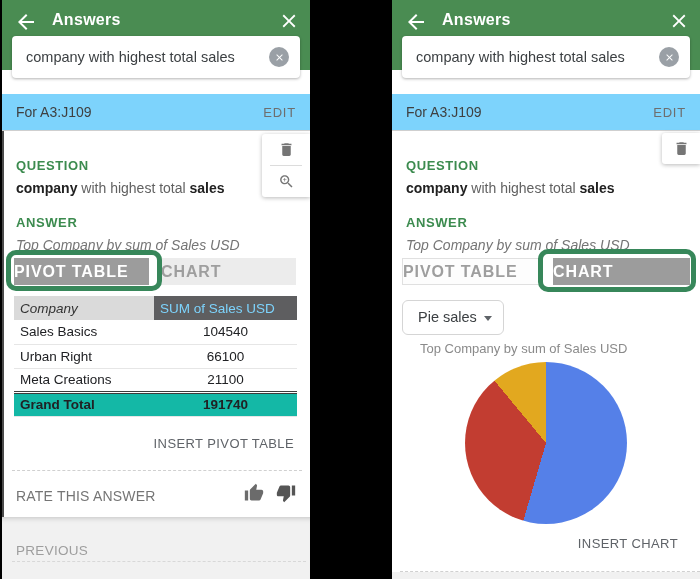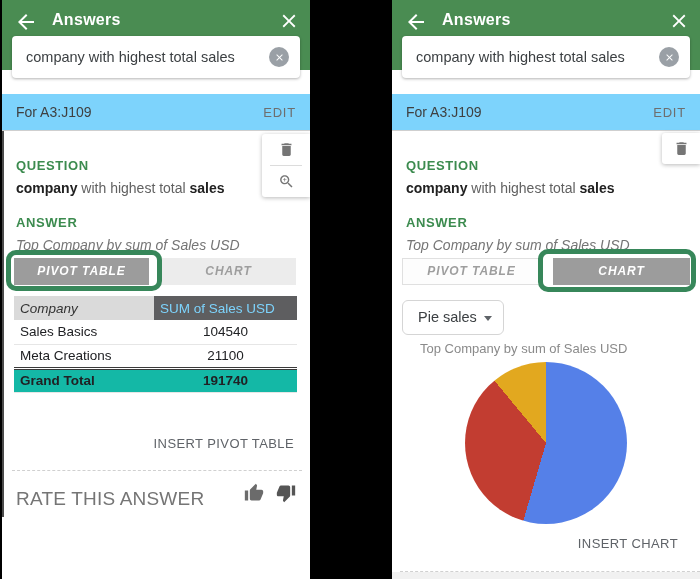--- a/index.html
+++ b/index.html
@@ -31,42 +31,42 @@
   .tool-btn { width:100%; height:31px; display:flex; align-items:center; justify-content:center; cursor:pointer; }
   .toolcard.small { top:133px; width:38px; border-radius:3px 0 0 3px; }
 
   .sec-label { position:absolute; left:14px; font-size:13px; font-weight:bold; color:#3c8b4f; letter-spacing:.6px; }
   .q-text { position:absolute; left:14px; top:180px; font-size:14px; color:#616161; }
   .q-text b { color:#212121; }
   .subtitle { position:absolute; left:14px; top:237px; font-size:14px; font-style:italic; color:#757575; }
 
   
   .tabs { position:absolute; top:258px; left:12px; right:14px; height:27px; display:flex; gap:12px; }
-  .tab { flex:1; height:27px; line-height:27px; text-align:center; font-size:12px; font-weight:bold; letter-spacing:.9px; cursor:pointer;font-style:italic; }
+  .tab { flex:1; height:27px; line-height:27px; font-size:16px; font-weight:bold; letter-spacing:.9px; cursor:pointer; }
   .tab.sel { background:#9c9c9c; color:#fff; }
   .tab.unsel-flat { background:#ececec; color:#9e9e9e; }
   .tab.unsel-line { background:#fdfdfd; color:#9e9e9e; border:1px solid #e0e0e0; line-height:25px; }
   .ring { position:absolute; border:5px solid #37875a; border-radius:10px; pointer-events:none; }
   .ring.l { left:4px; top:250px; width:156px; height:41px; }
   .ring.r { left:146px; top:249px; width:158px; height:43px; }
 
   
   table.pivot { position:absolute; top:296px; left:12px; width:283px; border-collapse:collapse; table-layout:fixed; font-size:13.5px; color:#202124; }
   table.pivot col.c1 { width:49.5%; }
   table.pivot th, table.pivot td { height:24px; padding:0 6px; font-weight:normal; text-align:left; overflow:hidden; white-space:nowrap; }
   th.comp-h { background:#dadada; font-style:italic; color:#333; }
   th.sum-h { background:#5e5e60; color:#7dd3fc; }
   table.pivot td.num { text-align:center; }
   table.pivot tbody tr { border-bottom:1px solid #e6e6e6; }
   tr.total { background:#14b8a6; border-top:3px double #3a3a3a; border-bottom:1px solid #b5b5b5; }
   tr.total td { font-weight:bold; }
 
   .insert-link { position:absolute; font-size:13px; font-weight:500; color:#5f6368; letter-spacing:.4px; cursor:pointer; }
   .dashed { position:absolute; border-top:1px dashed #d0d0d0; }
-  .rate-label { position:absolute; left:14px; top:488px; font-size:19px; color:#757575; letter-spacing:.2px; }
+  .rate-label { position:absolute; left:14px; top:488px; font-size:14px; color:#757575; letter-spacing:.2px; }
   .thumb { position:absolute; top:483px; width:20px; height:20px; cursor:pointer; }
   .prev-sec { position:absolute; left:0; right:0; top:517px; bottom:0; background:#f1f1f1; box-shadow:inset 0 6px 6px -6px rgba(0,0,0,.25); }
   .prev-label { position:absolute; left:14px; top:26px; font-size:13.5px; color:#9e9e9e; letter-spacing:.3px; cursor:pointer; }
   .prev-dash { position:absolute; left:10px; right:4px; top:44px; border-top:1px dashed #d8d8d8; }
 
   
   .chart-dd { position:absolute; left:10px; top:300px; width:102px; height:35px; border:1px solid #d5d5d5; border-radius:6px; background:#fff; cursor:pointer; }
   .chart-dd .lbl { position:absolute; left:15px; top:8px; font-size:14.5px; color:#3c4043; }
   .caret { position:absolute; right:11px; top:15px; width:0; height:0; border-left:4.5px solid transparent; border-right:4.5px solid transparent; border-top:5px solid #5f6368; }
   .chart-title { position:absolute; left:28px; top:341px; font-size:13px; color:#8a8a8a; }
@@ -146,20 +146,24 @@
         <th class="comp-h">Company</th>
         <th class="sum-h">SUM of Sales USD</th>
       </tr>
     </thead>
     <tbody>
         <tr>
           <td>Sales Basics</td>
           <td class="num">104540</td>
         </tr>
         <tr>
+          <td>Urban Right</td>
+          <td class="num">66100</td>
+        </tr>
+        <tr>
           <td>Meta Creations</td>
           <td class="num">21100</td>
         </tr>
       </tbody>
     <tbody>
       <tr class="total">
         <td>Grand Total</td>
         <td class="num">191740</td>
       </tr>
     </tbody>
@@ -174,20 +178,24 @@
     <svg width="20" height="20" viewBox="0 0 24 24">
         <path fill="#6b6b6b" d="M1 21h4V9H1v12zM23 10c0-1.1-.9-2-2-2h-6.31l.95-4.57.03-.32c0-.41-.17-.79-.44-1.06L14.17 1 7.59 7.59C7.22 7.95 7 8.45 7 9v10c0 1.1.9 2 2 2h9c.83 0 1.54-.5 1.84-1.22l3.02-7.05c.09-.23.14-.47.14-.73v-2z"></path>
       </svg>
   </span>
   <span class="thumb" style="right:14px; transform:rotate(180deg);">
     <svg width="20" height="20" viewBox="0 0 24 24">
         <path fill="#555" d="M1 21h4V9H1v12zM23 10c0-1.1-.9-2-2-2h-6.31l.95-4.57.03-.32c0-.41-.17-.79-.44-1.06L14.17 1 7.59 7.59C7.22 7.95 7 8.45 7 9v10c0 1.1.9 2 2 2h9c.83 0 1.54-.5 1.84-1.22l3.02-7.05c.09-.23.14-.47.14-.73v-2z"></path>
       </svg>
   </span>
 
+  <div class="prev-sec">
+    <span class="prev-label">PREVIOUS</span>
+    <div class="prev-dash"></div>
+  </div>
 </div>
 
 <div class="panel right">
   <div class="hdr">
     <div class="hdr-row">
       <span class="back-btn">
         <svg width="24" height="24" viewBox="0 0 24 24">
             <path fill="#fff" d="M20 11H7.83l5.59-5.59L12 4l-8 8 8 8 1.41-1.41L7.83 13H20v-2z"></path>
           </svg>
       </span>

